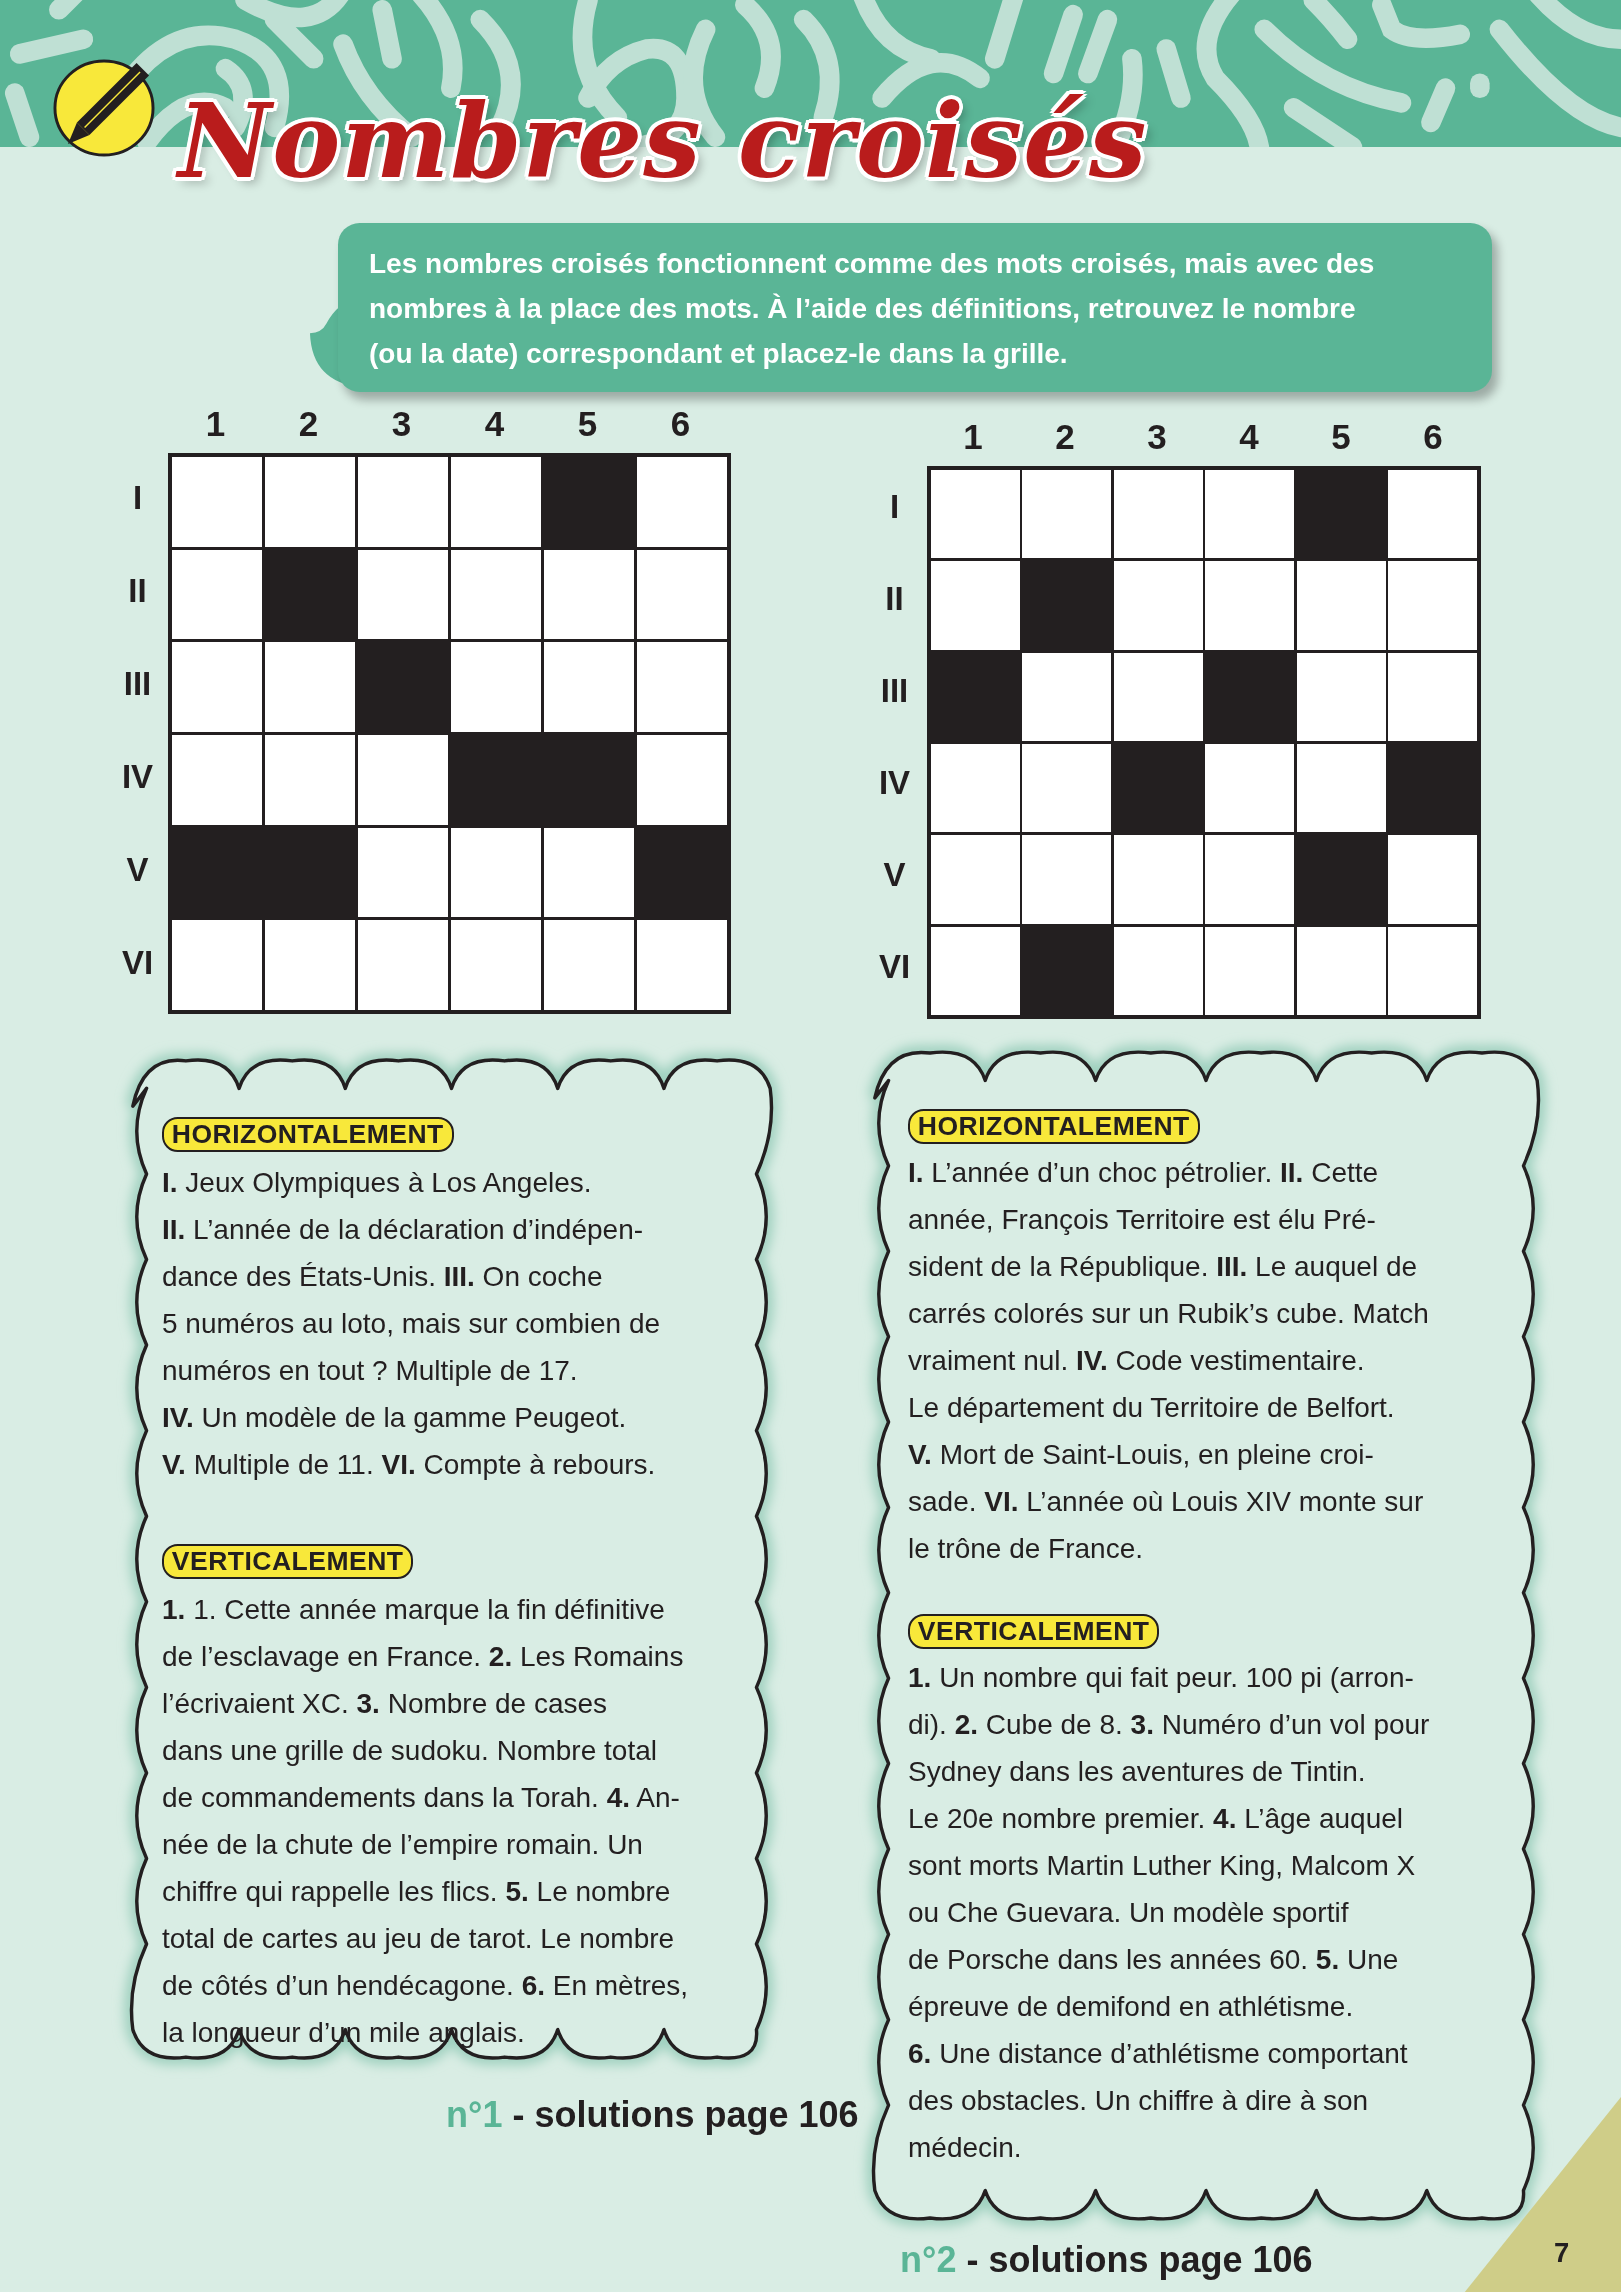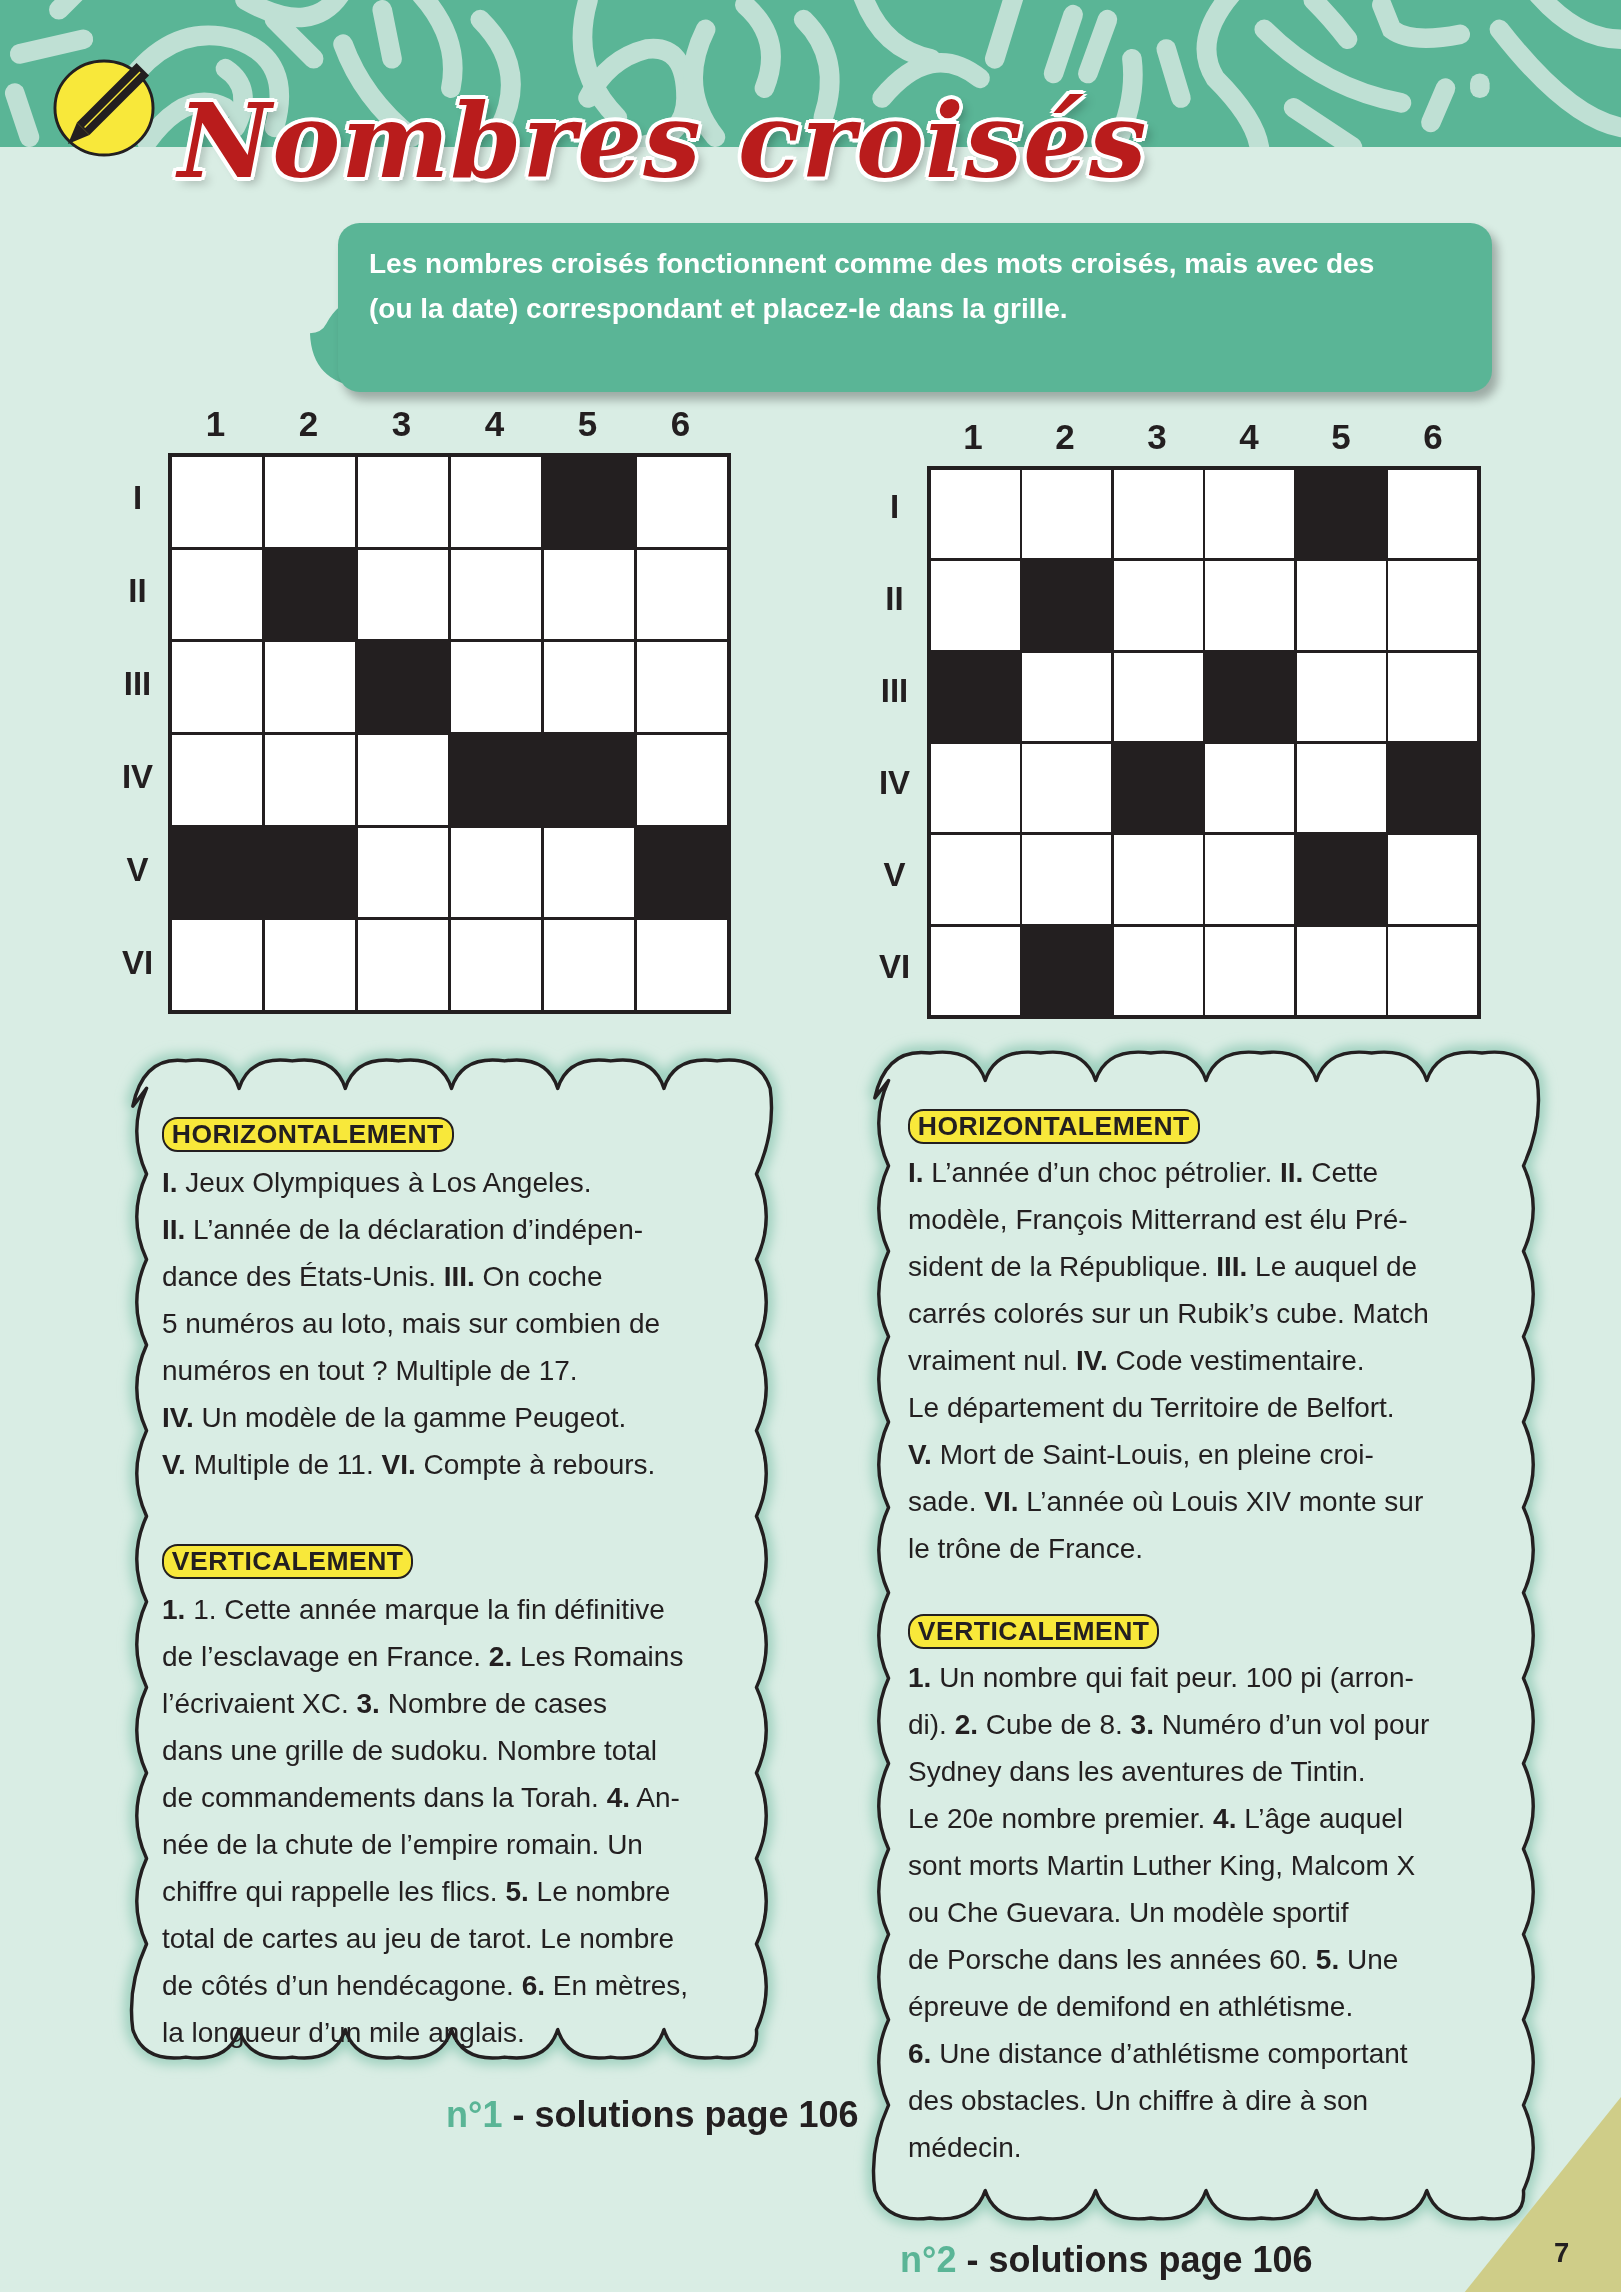--- a/index.html
+++ b/index.html
@@ -83,20 +83,21 @@
 </svg>
 
 <div class="title">Nombres croisés</div>
 
 <svg class="bubble-tail" viewBox="0 0 60 95">
   <path d="M60 0 L60 95 Q10 90 8 40 Q20 40 25 30 Q35 10 60 0 Z" fill="#5ab596"></path>
 </svg>
 <div class="bubble"></div>
 <div class="bubble-text">
   <div>Les nombres croisés fonctionnent comme des mots croisés, mais avec des</div>
+  <div>nombres à la place des mots. À l’aide des définitions, retrouvez le nombre</div>
   <div>(ou la date) correspondant et placez-le dans la grille.</div>
 </div>
 
 <div class="grid-wrap">
   <div class="col-labels" style="left:169px;top:404px;">
     <span style="width:93px">1</span>
     <span style="width:93px">2</span>
     <span style="width:93px">3</span>
     <span style="width:93px">4</span>
     <span style="width:93px">5</span>
@@ -255,21 +256,21 @@
           <feGaussianBlur stdDeviation="6"></feGaussianBlur>
         </filter>
       </defs>
     <path d="M 8 53.73076923076923 Q 19.266666666666666 2 64.33333333333334 8 Q 109.4 2 120.66666666666667 36 Q 131.93333333333334 2 177 8 Q 222.06666666666666 2 233.33333333333334 36 Q 244.60000000000002 2 289.6666666666667 8 Q 334.73333333333335 2 346 36 Q 357.26666666666665 2 402.3333333333333 8 Q 447.40000000000003 2 458.6666666666667 36 Q 469.93333333333334 2 515 8 Q 560.0666666666667 2 571.3333333333334 36 Q 582.6 2 627.6666666666667 8 Q 672.7333333333333 2 684 36 Q 690 79.57692307692308 670 123.15384615384616 Q 690 166.73076923076923 670 210.30769230769232 Q 690 253.8846153846154 670 297.46153846153845 Q 690 341.03846153846155 670 384.61538461538464 Q 690 428.19230769230774 670 471.76923076923083 Q 690 515.3461538461539 670 558.923076923077 Q 690 602.5 670 646.0769230769231 Q 690 689.6538461538462 670 733.2307692307693 Q 690 776.8076923076924 670 820.3846153846155 Q 690 863.9615384615386 670 907.5384615384617 Q 690 951.1153846153848 670 994.6923076923078 Q 690 1038.2692307692307 670 1081.8461538461538 Q 690 1125.423076923077 670 1169 Q 672.7333333333333 1203 627.6666666666667 1197 Q 582.6 1203 571.3333333333334 1169 Q 560.0666666666667 1203 515 1197 Q 469.93333333333334 1203 458.6666666666667 1169 Q 447.40000000000003 1203 402.3333333333333 1197 Q 357.26666666666665 1203 346 1169 Q 334.73333333333335 1203 289.66666666666663 1197 Q 244.6 1203 233.33333333333331 1169 Q 222.06666666666666 1203 177 1197 Q 131.93333333333334 1203 120.66666666666667 1169 Q 109.4 1203 64.33333333333334 1197 Q 19.266666666666666 1203 8 1169 Q 2 1125.423076923077 22 1081.8461538461538 Q 2 1038.2692307692307 22 994.6923076923076 Q 2 951.1153846153846 22 907.5384615384615 Q 2 863.9615384615386 22 820.3846153846155 Q 2 776.8076923076924 22 733.2307692307693 Q 2 689.6538461538462 22 646.0769230769231 Q 2 602.5 22 558.9230769230769 Q 2 515.3461538461538 22 471.7692307692307 Q 2 428.19230769230774 22 384.61538461538464 Q 2 341.03846153846155 22 297.46153846153845 Q 2 253.88461538461536 22 210.3076923076923 Q 2 166.73076923076923 22 123.15384615384616 Q 2 79.57692307692308 22 36 Z" fill="none" stroke="#9ccfbd" stroke-width="14" filter="url(#gl692)"></path>
     <path d="M 8 53.73076923076923 Q 19.266666666666666 2 64.33333333333334 8 Q 109.4 2 120.66666666666667 36 Q 131.93333333333334 2 177 8 Q 222.06666666666666 2 233.33333333333334 36 Q 244.60000000000002 2 289.6666666666667 8 Q 334.73333333333335 2 346 36 Q 357.26666666666665 2 402.3333333333333 8 Q 447.40000000000003 2 458.6666666666667 36 Q 469.93333333333334 2 515 8 Q 560.0666666666667 2 571.3333333333334 36 Q 582.6 2 627.6666666666667 8 Q 672.7333333333333 2 684 36 Q 690 79.57692307692308 670 123.15384615384616 Q 690 166.73076923076923 670 210.30769230769232 Q 690 253.8846153846154 670 297.46153846153845 Q 690 341.03846153846155 670 384.61538461538464 Q 690 428.19230769230774 670 471.76923076923083 Q 690 515.3461538461539 670 558.923076923077 Q 690 602.5 670 646.0769230769231 Q 690 689.6538461538462 670 733.2307692307693 Q 690 776.8076923076924 670 820.3846153846155 Q 690 863.9615384615386 670 907.5384615384617 Q 690 951.1153846153848 670 994.6923076923078 Q 690 1038.2692307692307 670 1081.8461538461538 Q 690 1125.423076923077 670 1169 Q 672.7333333333333 1203 627.6666666666667 1197 Q 582.6 1203 571.3333333333334 1169 Q 560.0666666666667 1203 515 1197 Q 469.93333333333334 1203 458.6666666666667 1169 Q 447.40000000000003 1203 402.3333333333333 1197 Q 357.26666666666665 1203 346 1169 Q 334.73333333333335 1203 289.66666666666663 1197 Q 244.6 1203 233.33333333333331 1169 Q 222.06666666666666 1203 177 1197 Q 131.93333333333334 1203 120.66666666666667 1169 Q 109.4 1203 64.33333333333334 1197 Q 19.266666666666666 1203 8 1169 Q 2 1125.423076923077 22 1081.8461538461538 Q 2 1038.2692307692307 22 994.6923076923076 Q 2 951.1153846153846 22 907.5384615384615 Q 2 863.9615384615386 22 820.3846153846155 Q 2 776.8076923076924 22 733.2307692307693 Q 2 689.6538461538462 22 646.0769230769231 Q 2 602.5 22 558.9230769230769 Q 2 515.3461538461538 22 471.7692307692307 Q 2 428.19230769230774 22 384.61538461538464 Q 2 341.03846153846155 22 297.46153846153845 Q 2 253.88461538461536 22 210.3076923076923 Q 2 166.73076923076923 22 123.15384615384616 Q 2 79.57692307692308 22 36 Z" fill="#d9ede4" stroke="#231f20" stroke-width="3.5" stroke-linejoin="round"></path>
     </svg>
   <div class="clue-content" style="left:41px;top:57px;width:617px;">
     <div style="margin-bottom:0px"><span class="pill">HORIZONTALEMENT</span></div>
     <div class="clue-text">
         <div><span> </span><b>I.</b><span> L’année d’un choc pétrolier. </span><b>II.</b><span> Cette</span></div>
-        <div><span>modèle, François Mitterrand est élu Pré-</span></div>
+        <div><span>année, François Territoire est élu Pré-</span></div>
         <div><span>sident de la République. </span><b>III.</b><span> Le auquel de</span></div>
         <div><span>carrés colorés sur un Rubik’s cube. Match</span></div>
         <div><span>vraiment nul. </span><b>IV.</b><span> Code vestimentaire.</span></div>
         <div><span>Le département du Territoire de Belfort.</span></div>
         <div><b>V.</b><span> Mort de Saint-Louis, en pleine croi-</span></div>
         <div><span>sade. </span><b>VI.</b><span> L’année où Louis XIV monte sur</span></div>
         <div><span>le trône de France.</span></div>
       </div>
     <div style="height:35px"></div>
     <div style="margin-bottom:0px"><span class="pill">VERTICALEMENT</span></div>

